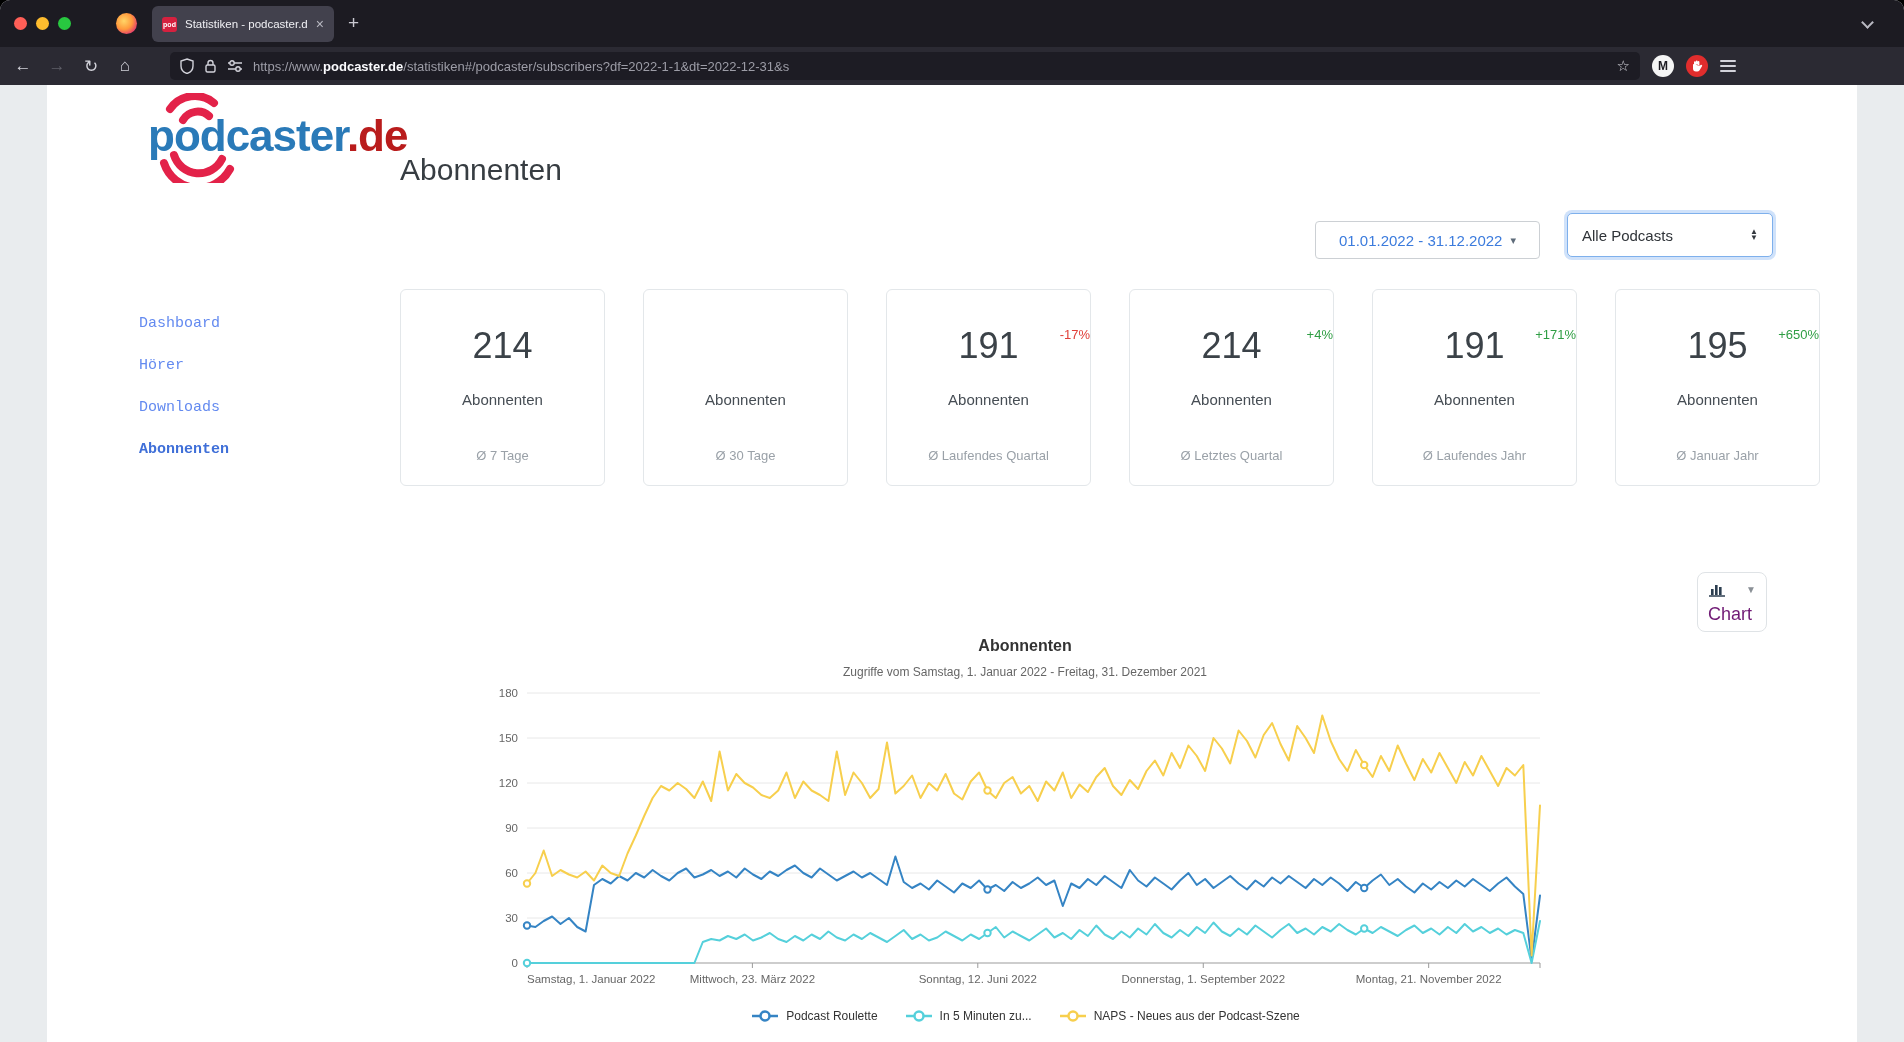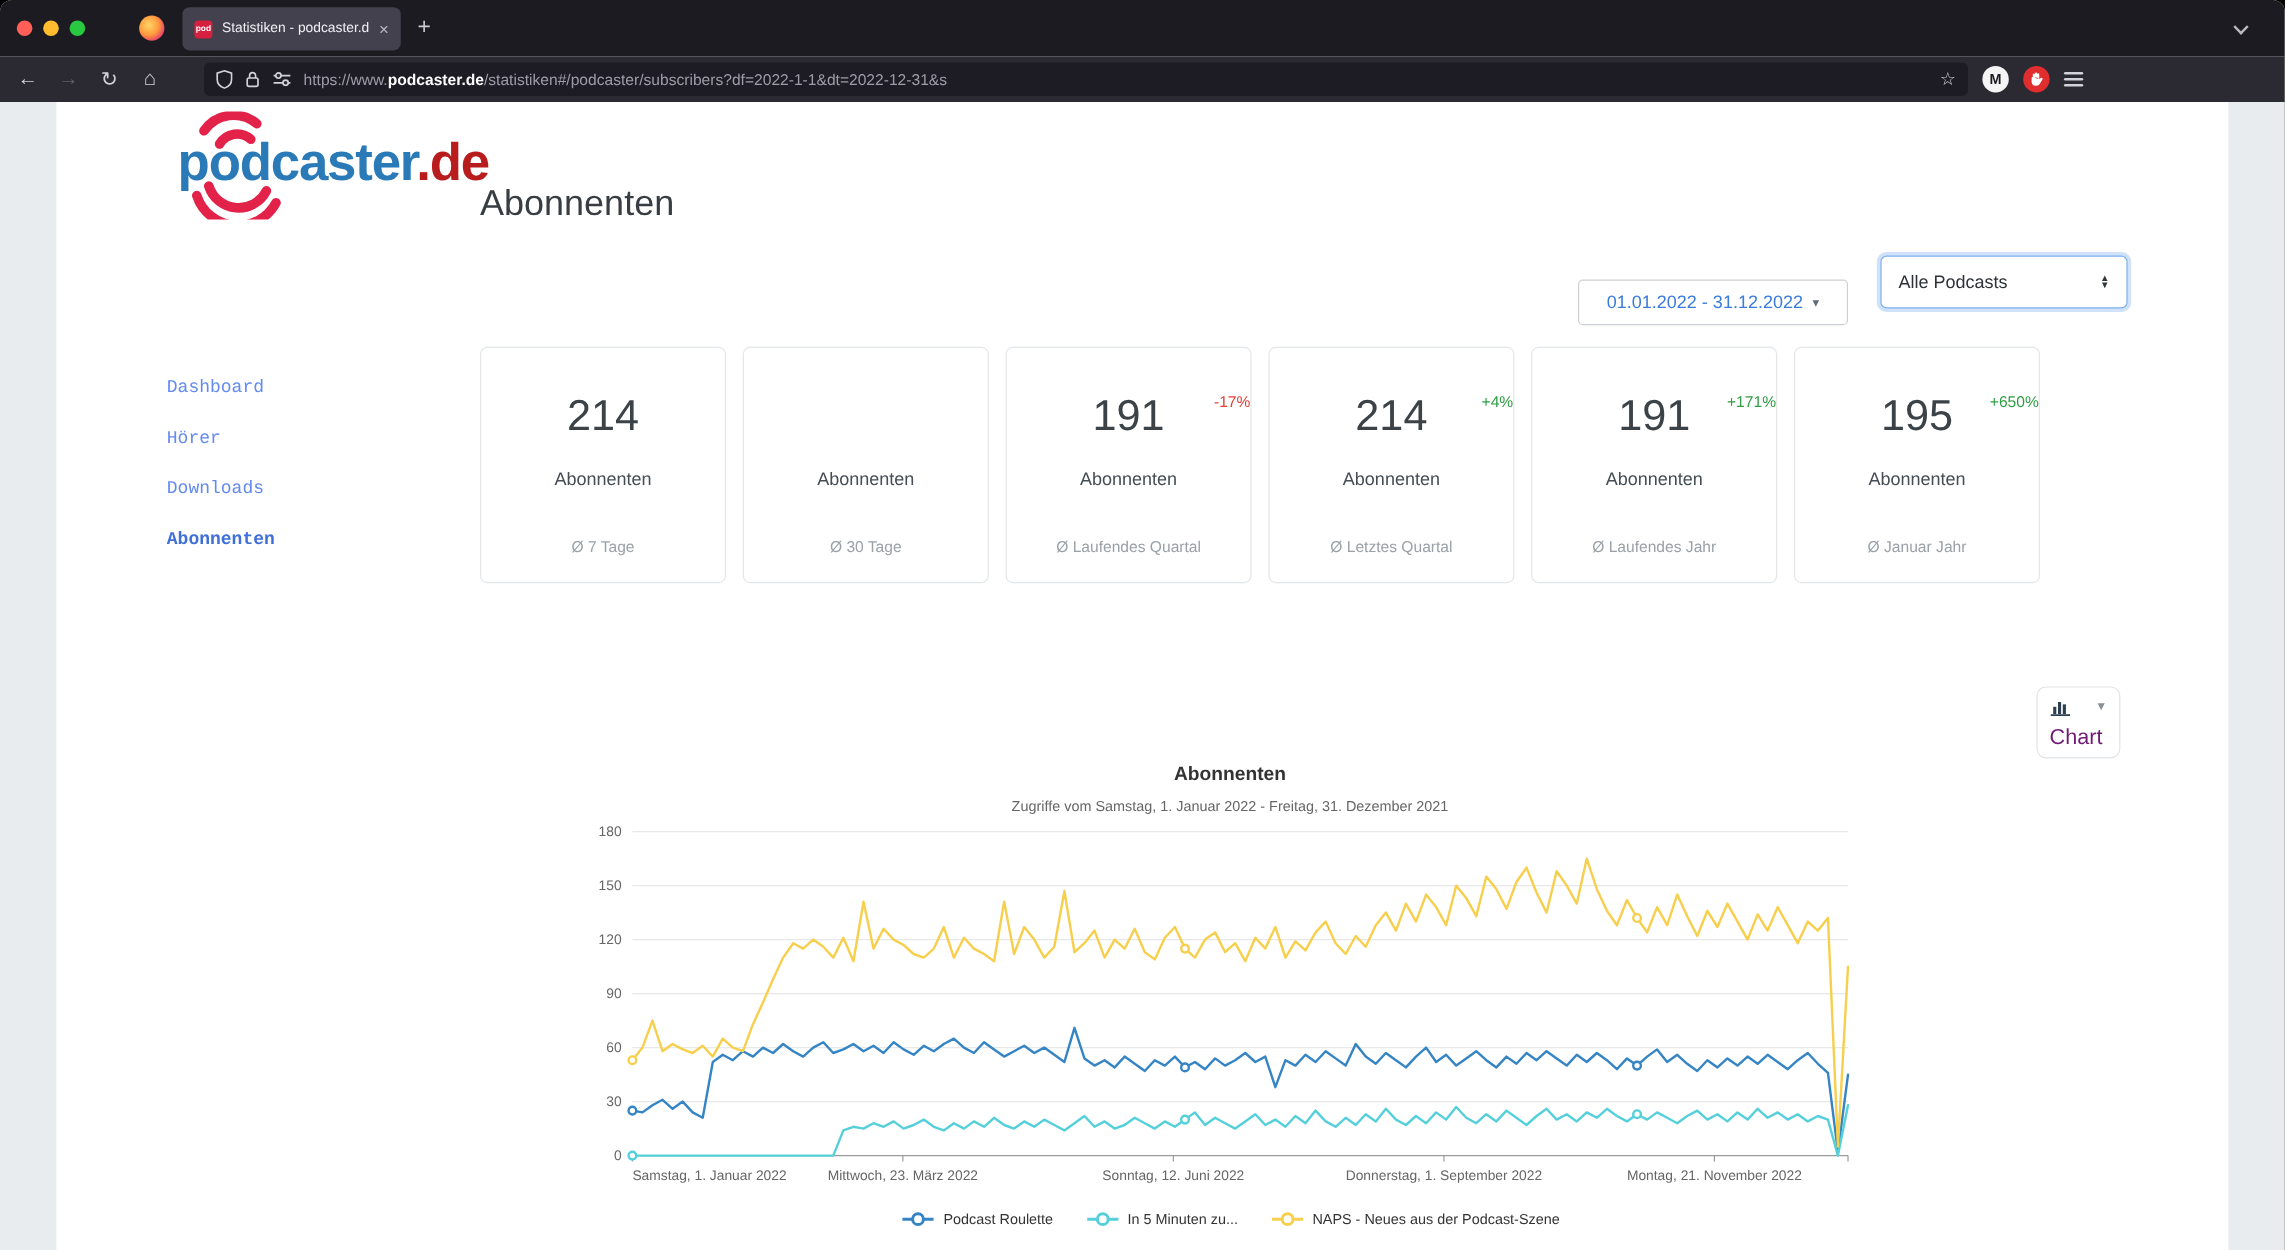--- a/index.html
+++ b/index.html
@@ -48,29 +48,29 @@
   #logo-text .blue { color:#2a7ab8; }
   #logo-text .red  { color:#b91c1c; }
   #logo-arcs { position:absolute; left:0; top:0; }
 
   #sidebar { position:absolute; left:92px; top:230px; width:220px;font-family:Liberation Mono, monospace; }
   .side-item { font-size:15px; color:#638af0; margin-bottom:25px; cursor:pointer; }
   .side-item.active { color:#3f6fd8; font-weight:bold; }
 
   #page-title { position:absolute; left:353px; top:68px; font-size:30px; font-weight:500; color:#373d42; }
 
-  #date-btn { position:absolute; left:1268px; top:148px; width:225px; height:38px; border:1px solid #ccd0d4; border-radius:4px;
+  #date-btn { position:absolute; left:1268px; top:136px; width:225px; height:38px; border:1px solid #ccd0d4; border-radius:4px;
               background:#fff; color:#3b7bdd; font-size:15px; font-weight:500; display:flex; align-items:center; justify-content:center; gap:8px; }
   #date-btn .caret { font-size:11px; color:#5e6b7a; }
   #podcast-select { position:absolute; left:1520px; top:128px; width:206px; height:44px; border:1px solid #7eb0ec; border-radius:5px;
                     background:#fff; box-shadow:0 0 0 3px rgba(99,160,240,.30); display:flex; align-items:center; padding:0 14px; }
   #podcast-select .sel-label { font-size:15px; color:#2f3338; flex:1; }
   #podcast-select .sel-arrows { display:flex; flex-direction:column; line-height:6px; font-size:8px; color:#33383e; }
 
-  #cards { position:absolute; left:353px; top:204px; display:flex; gap:14px; }
+  #cards { position:absolute; left:353px; top:204px; display:flex; gap:38px; }
   .card { position:relative; width:205px; height:197px; background:#fff; border:1px solid #e3e7ea; border-radius:6px; }
   .card .trend { position:absolute; top:37px; left:0; width:100%; text-align:right; font-size:13px; font-weight:500; }
   .card .num   { position:absolute; top:36px; left:0; width:100%; text-align:center; font-size:36px; color:#3b4248; line-height:40px; }
   .card .lbl   { position:absolute; top:101px; left:0; width:100%; text-align:center; font-size:15px; color:#464d54; }
   .card .cap   { position:absolute; top:146px; left:0; width:100%; text-align:center; font-size:13px; color:#9aa1a8;margin-top:12px; }
 
   #chart-type-btn { position:absolute; left:1650px; top:487px; width:70px; height:60px; border:1px solid #dfe3e6; border-radius:8px;
                     background:#fff; padding:9px 10px 0 10px; }
   #chart-type-btn .row { display:flex; align-items:center; justify-content:space-between; }
   #chart-type-btn .caret { font-size:10px; color:#8a9096; }

